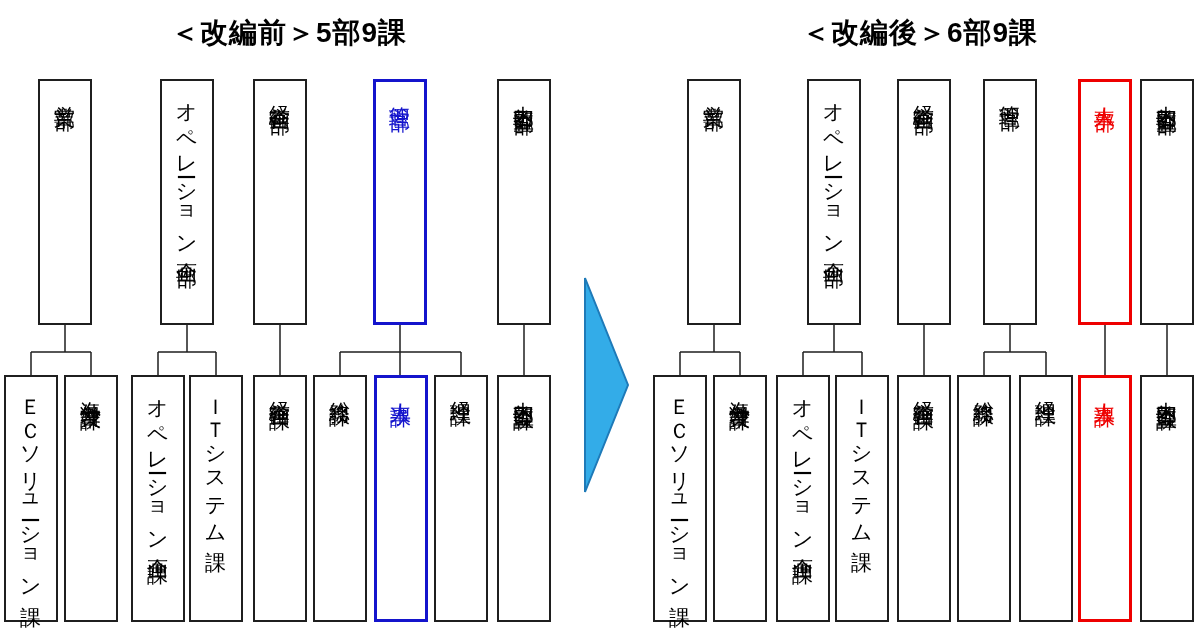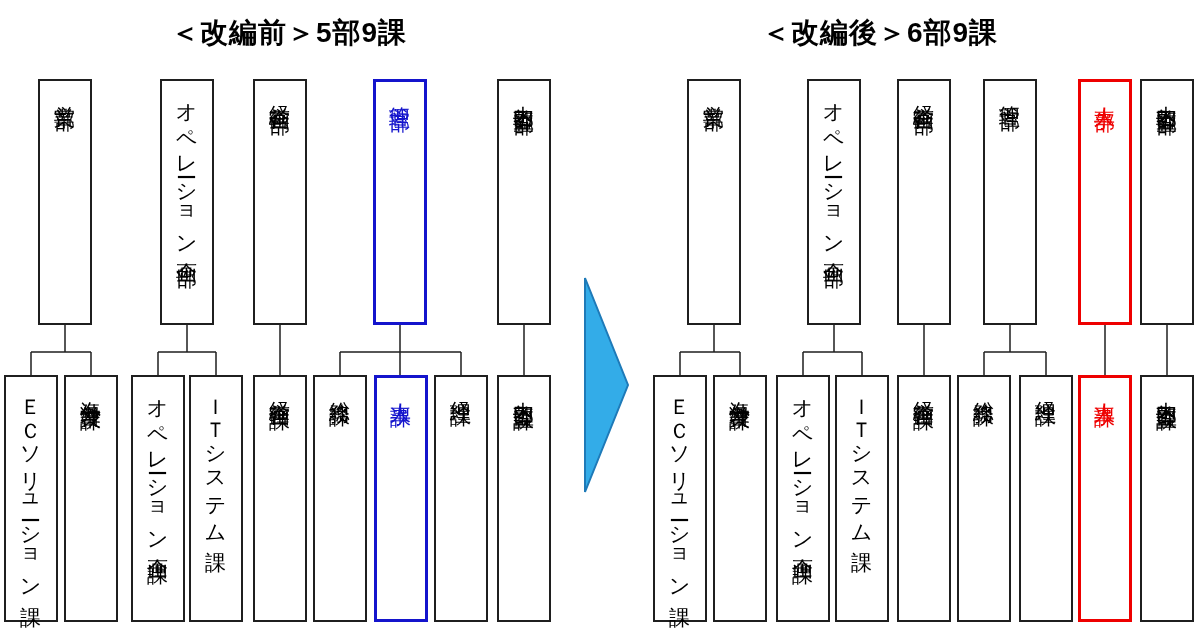--- a/index.html
+++ b/index.html
@@ -5,21 +5,21 @@
   html,body{margin:0;padding:0;background:#fff;}
   .canvas{
     position:relative;width:1200px;height:631px;background:#ffffff;overflow:hidden;
     font-family:"Liberation Sans","DejaVu Sans",sans-serif;
   }
   .title{
     position:absolute;top:14px;width:360px;text-align:center;
     font-size:28px;font-weight:bold;color:#000;letter-spacing:1px;white-space:nowrap;
   }
   .title-before{left:109px;}
-  .title-after{left:700px;}
+  .title-after{left:740px;}
   .box{
     position:absolute;box-sizing:border-box;background:#fff;
     border:2px solid #1f1f1f;width:54px;
     display:flex;justify-content:center;align-items:flex-start;
   }
   .dept{top:79px;height:246px;}
   .sect{top:375px;height:247px;}
   .vtext{
     writing-mode:vertical-rl;text-orientation:mixed;
     font-size:21px;line-height:1;letter-spacing:2px;

